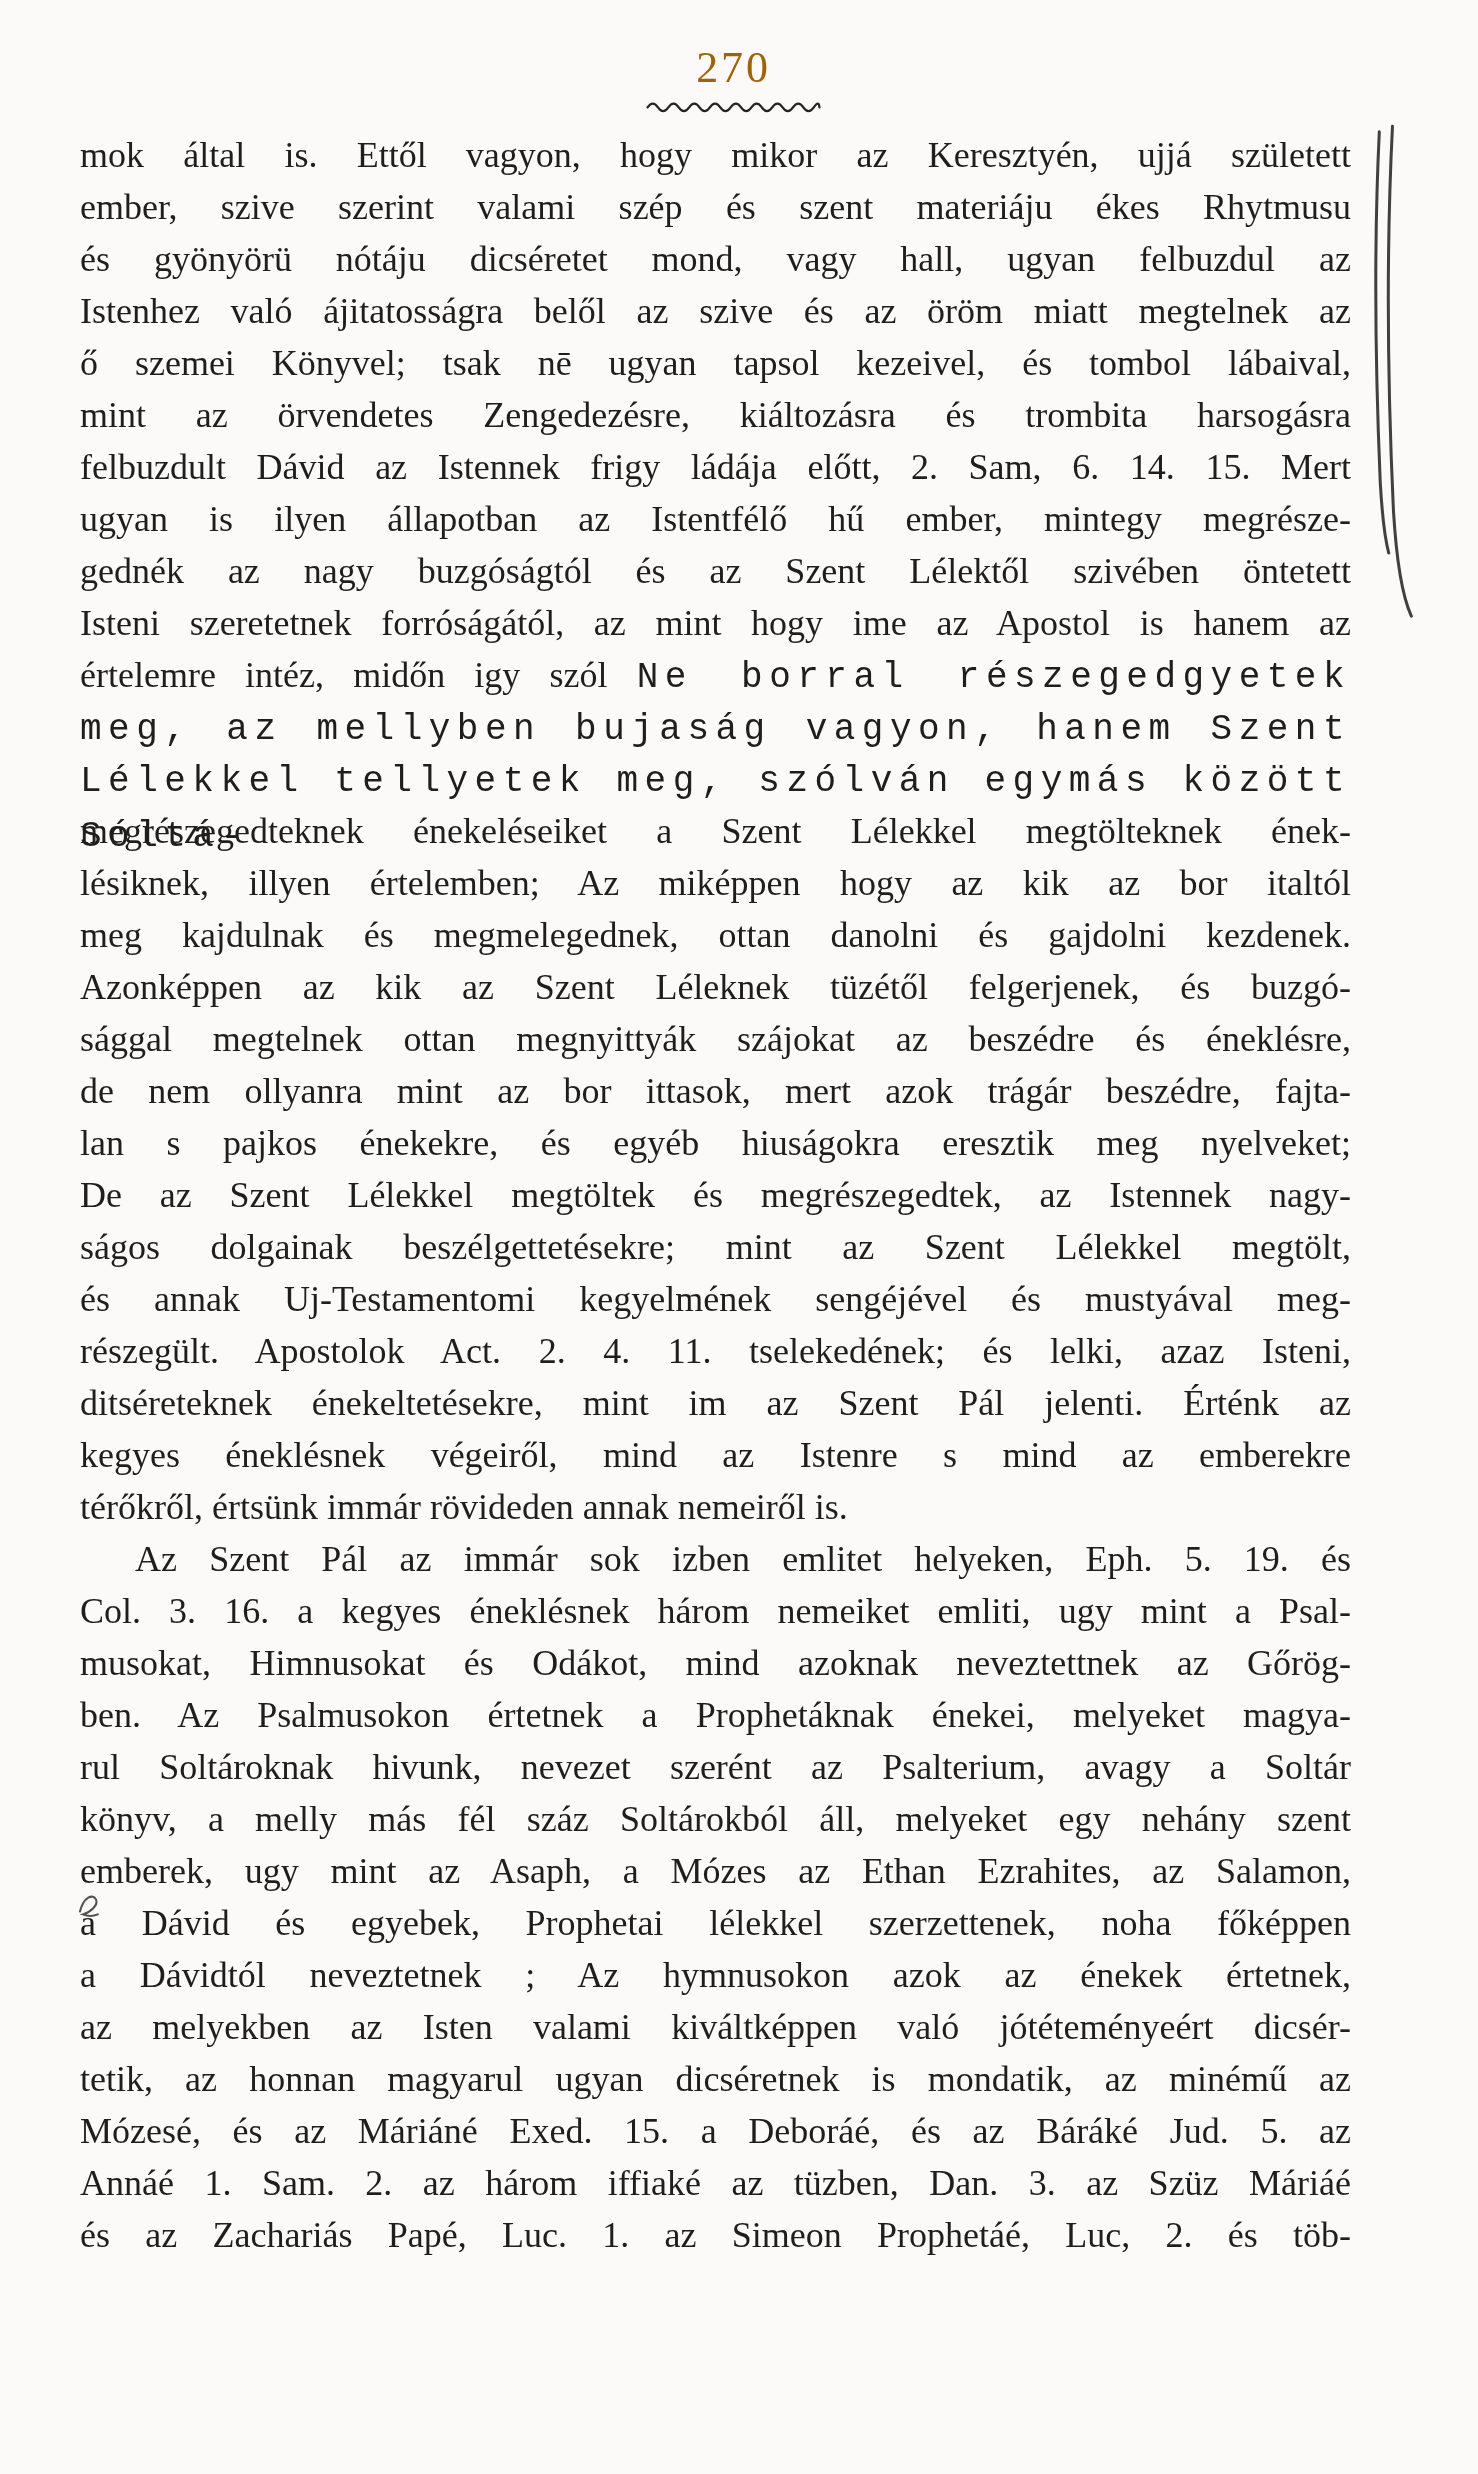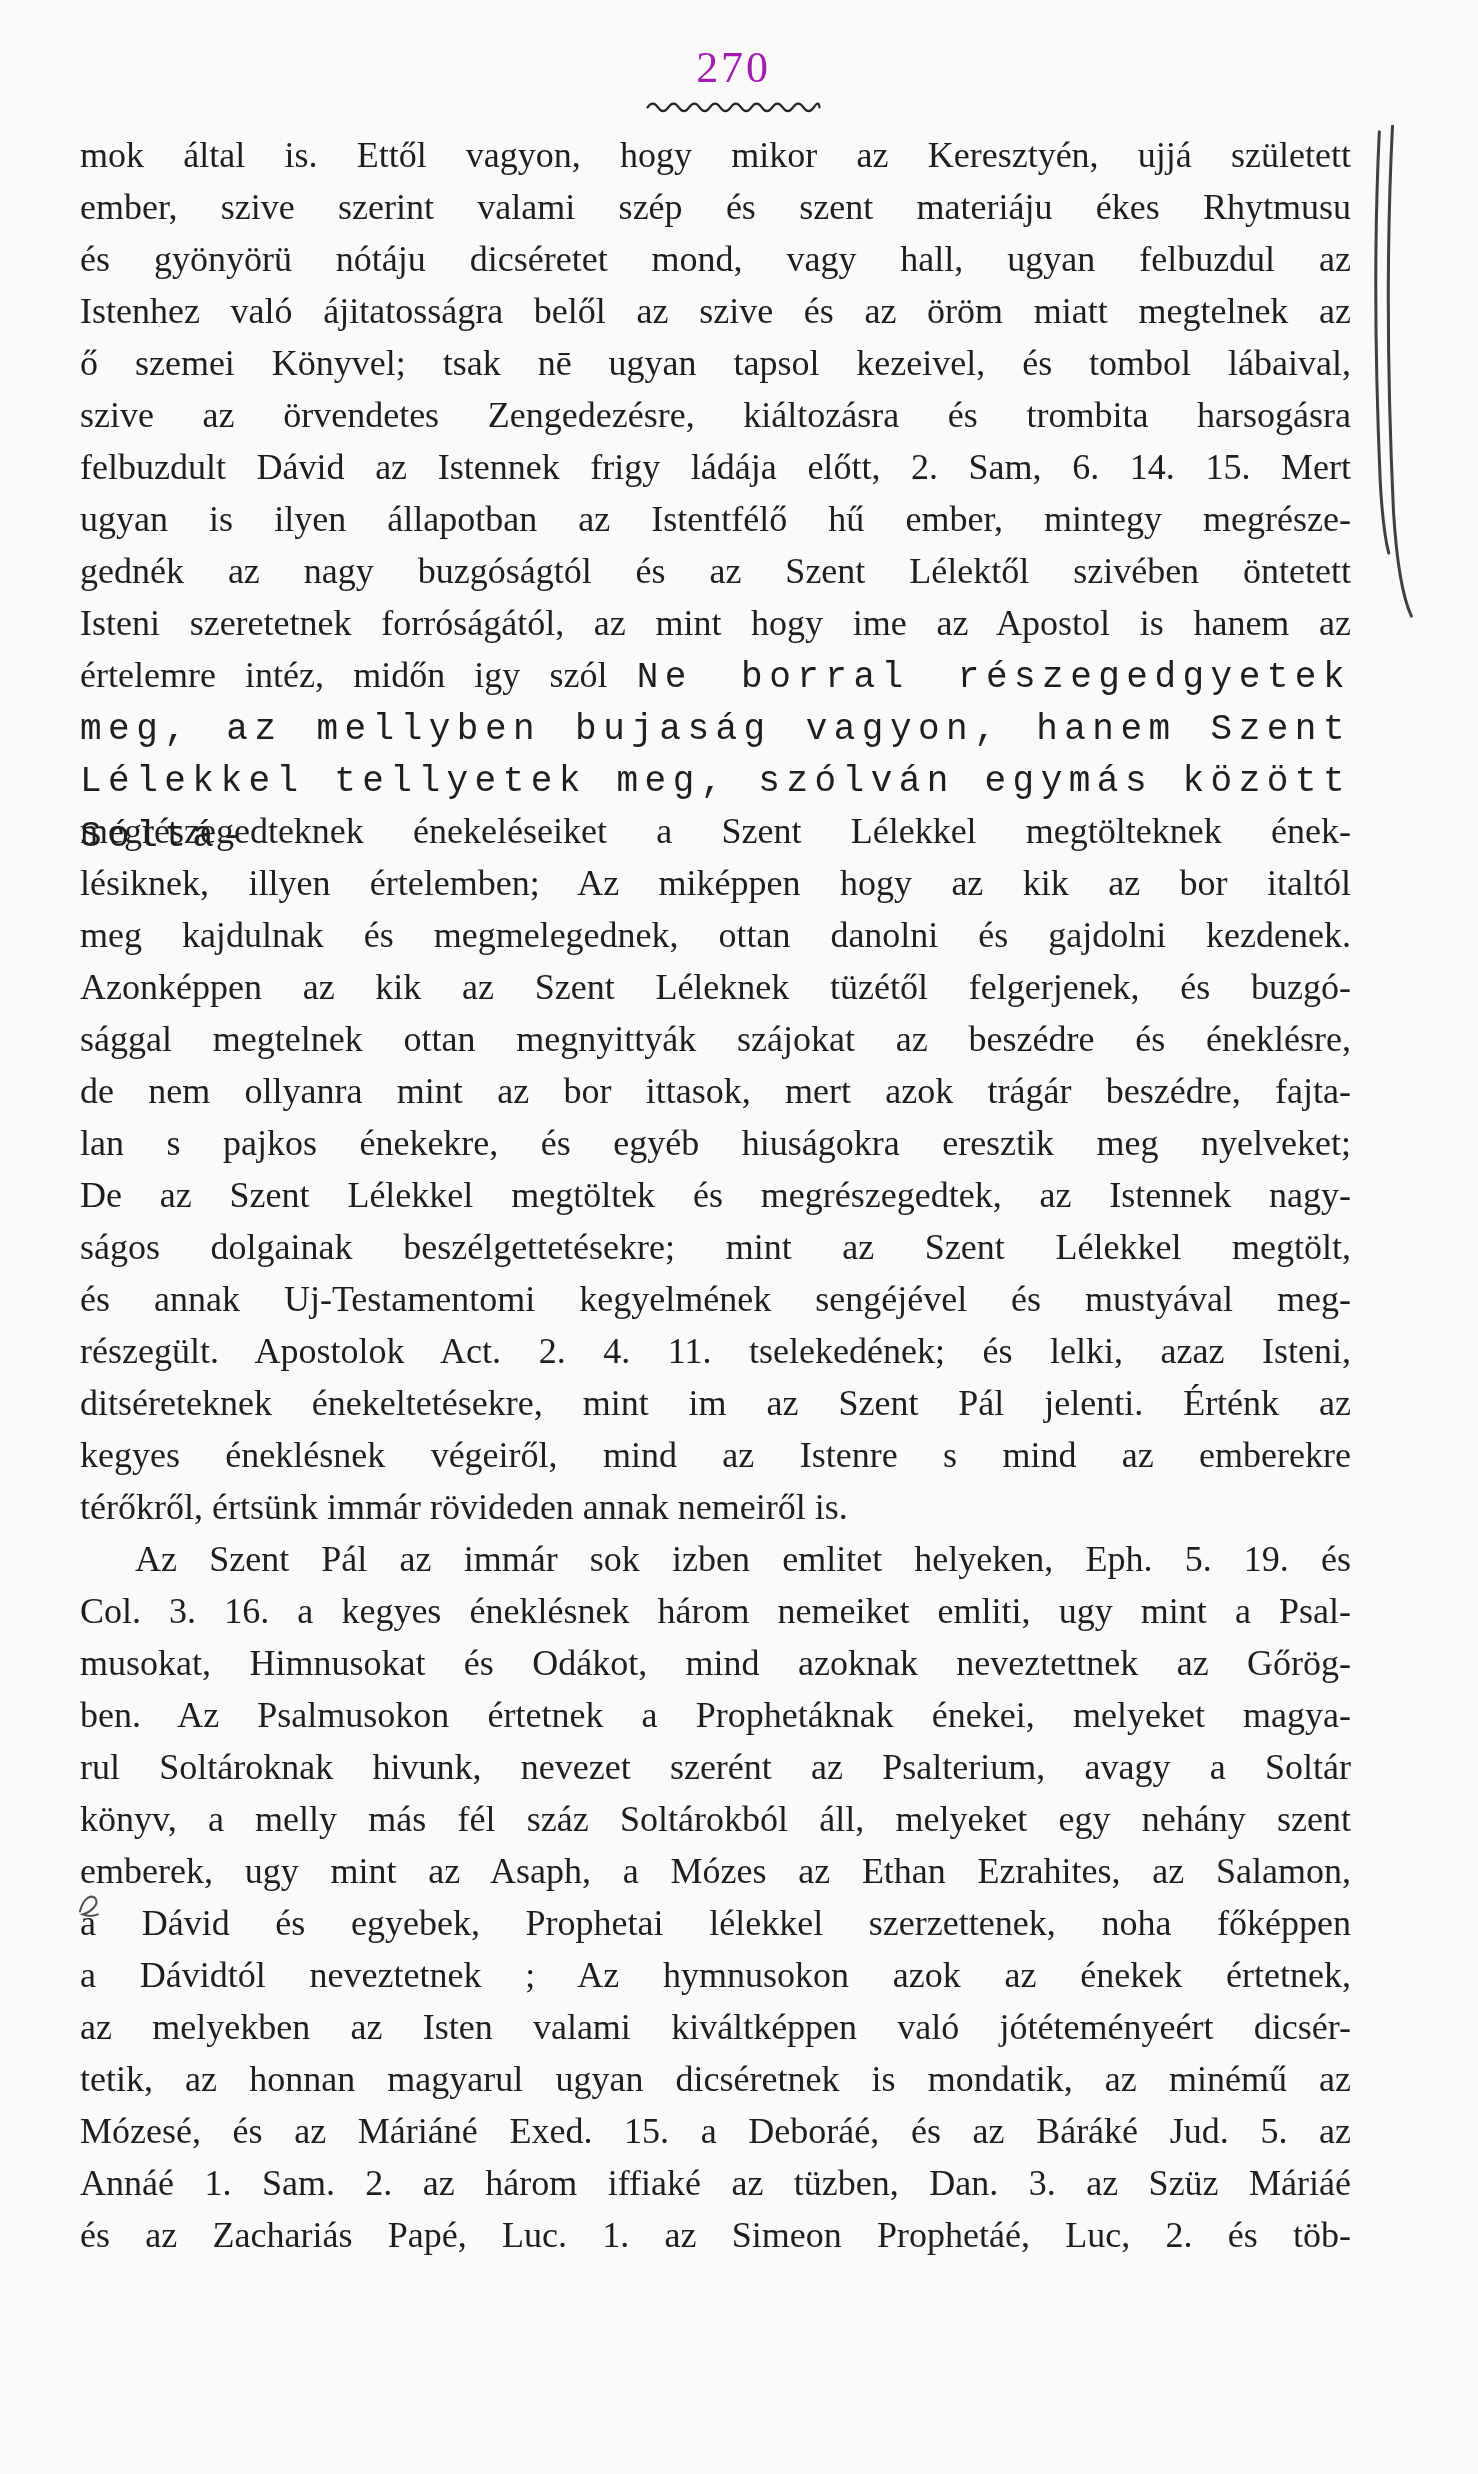--- a/index.html
+++ b/index.html
@@ -20,21 +20,21 @@
     inset: 0;
   }
   .page-number {
     position: absolute;
     top: 42px;
     left: 98px;
     width: 1271px;
     text-align: center;
     font-size: 44px;
     letter-spacing: 2.9px;
-    color: #a21caf;
+    color: #a16207;
   }
   .flourish {
     position: absolute;
     top: 97px;
     left: 98px;
     width: 1271px;
     text-align: center;
   }
   .text-block {
     position: absolute;
@@ -83,21 +83,21 @@
       <path d="M4,11 Q9.5,3 15,11 T26,11 T37,11 T48,11 T59,11 T70,11 T81,11 T92,11 T103,11 T114,11 T125,11 T136,11 T147,11 T158,11 T169,11 T180,11 T186,11" fill="none" stroke="#242424" stroke-width="2.4" stroke-linecap="round"></path>
     </svg>
   </div>
 
   <div class="text-block">
       <div class="line"><span class="">mok által is. Ettől vagyon, hogy mikor az Keresztyén, ujjá született</span></div>
       <div class="line"><span class="">ember, szive szerint valami szép és szent materiáju ékes Rhytmusu</span></div>
       <div class="line"><span class="">és gyönyörü nótáju dicséretet mond, vagy hall, ugyan felbuzdul az</span></div>
       <div class="line"><span class="">Istenhez való ájitatosságra belől az szive és az öröm miatt megtelnek az</span></div>
       <div class="line"><span class="">ő szemei Könyvel; tsak nē ugyan tapsol kezeivel, és tombol lábaival,</span></div>
-      <div class="line"><span class="">szive az örvendetes Zengedezésre, kiáltozásra és trombita harsogásra</span></div>
+      <div class="line"><span class="">mint az örvendetes Zengedezésre, kiáltozásra és trombita harsogásra</span></div>
       <div class="line"><span class="">felbuzdult Dávid az Istennek frigy ládája előtt, 2. Sam, 6. 14. 15. Mert</span></div>
       <div class="line"><span class="">ugyan is ilyen állapotban az Istentfélő hű ember, mintegy megrésze-</span></div>
       <div class="line"><span class="">gednék az nagy buzgóságtól és az Szent Lélektől szivében öntetett</span></div>
       <div class="line"><span class="">Isteni szeretetnek forróságától, az mint hogy ime az Apostol is hanem az</span></div>
       <div class="line"><span class="">értelemre intéz, midőn igy szól </span><span class="spaced">Ne borral részegedgyetek</span></div>
       <div class="line"><span class="spaced">meg, az mellyben bujaság vagyon, hanem Szent</span></div>
       <div class="line"><span class="spaced">Lélekkel tellyetek meg, szólván egymás között Sóltá-</span></div>
       <div class="line"><span class="">megrészegedteknek énekeléseiket a Szent Lélekkel megtölteknek ének-</span></div>
       <div class="line"><span class="">lésiknek, illyen értelemben; Az miképpen hogy az kik az bor italtól</span></div>
       <div class="line"><span class="">meg kajdulnak és megmelegednek, ottan danolni és gajdolni kezdenek.</span></div>

